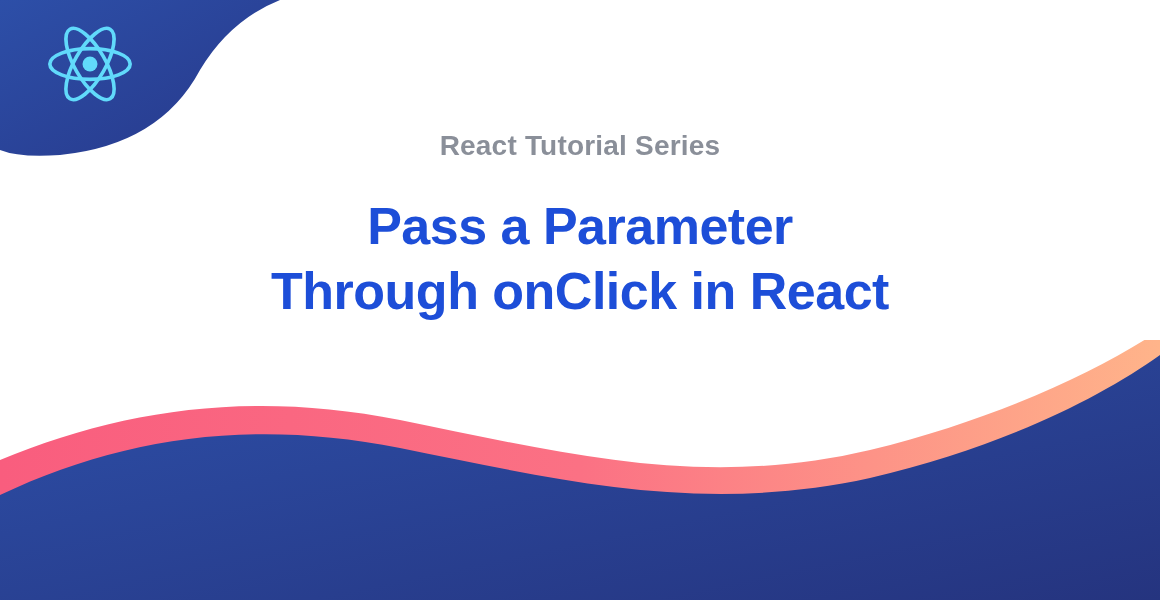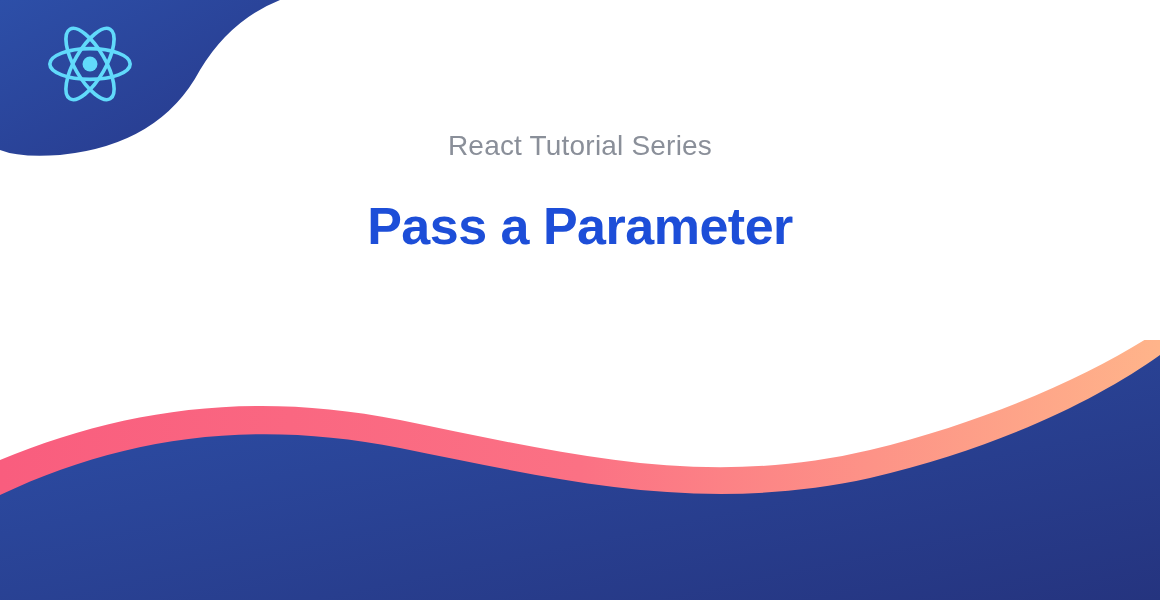--- a/index.html
+++ b/index.html
@@ -46,21 +46,21 @@
     .content {
       position: absolute;
       top: 130px;
       left: 0;
       right: 0;
       text-align: center;
     }
     .series-label {
       font-size: 28px;
       color: #8a8f99;
-      font-weight: 400;
+      font-weight: 700;
       margin-bottom: 32px;
       letter-spacing: 0.2px;
     }
     .main-title {
       font-size: 52px;
       color: #1d4ed8;
       font-weight: 600;
       line-height: 1.25;
       letter-spacing: -0.5px;
     }
@@ -105,20 +105,21 @@
         <ellipse rx="11" ry="4.2" transform="rotate(60)"></ellipse>
         <ellipse rx="11" ry="4.2" transform="rotate(120)"></ellipse>
       </g>
     </svg>
   </div>
 
   <div class="content">
     <div class="series-label">React Tutorial Series</div>
     <h1 class="main-title">
       <span>Pass a Parameter</span><br>
+      <span>Through onClick in React</span>
     </h1>
   </div>
 
   <div class="bottom-wave">
     <svg width="1160" height="260" viewBox="0 0 1160 260" preserveAspectRatio="none">
       <defs>
         <linearGradient id="waveGrad" x1="0%" y1="0%" x2="100%" y2="100%">
           <stop offset="0%" stop-color="#2d4fa8"></stop>
           <stop offset="100%" stop-color="#25347f"></stop>
         </linearGradient>

